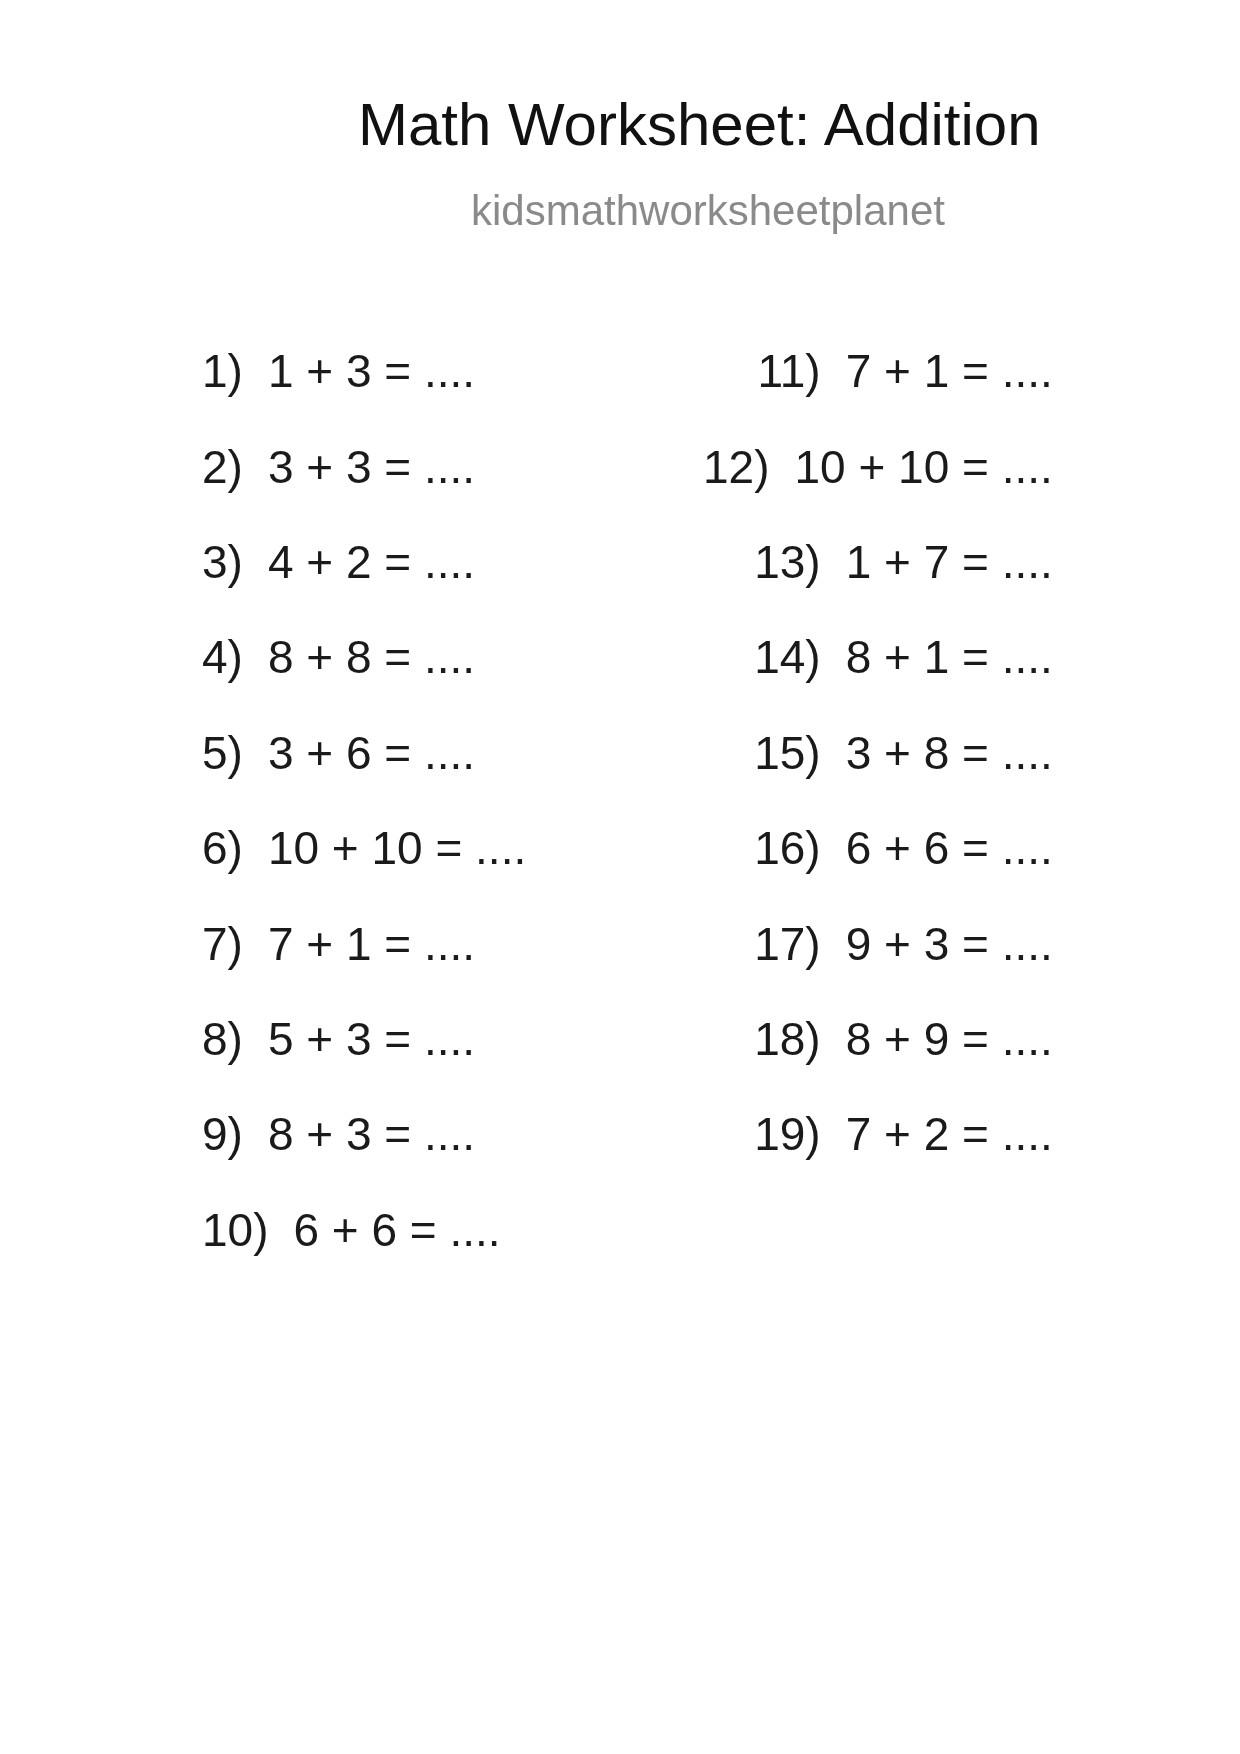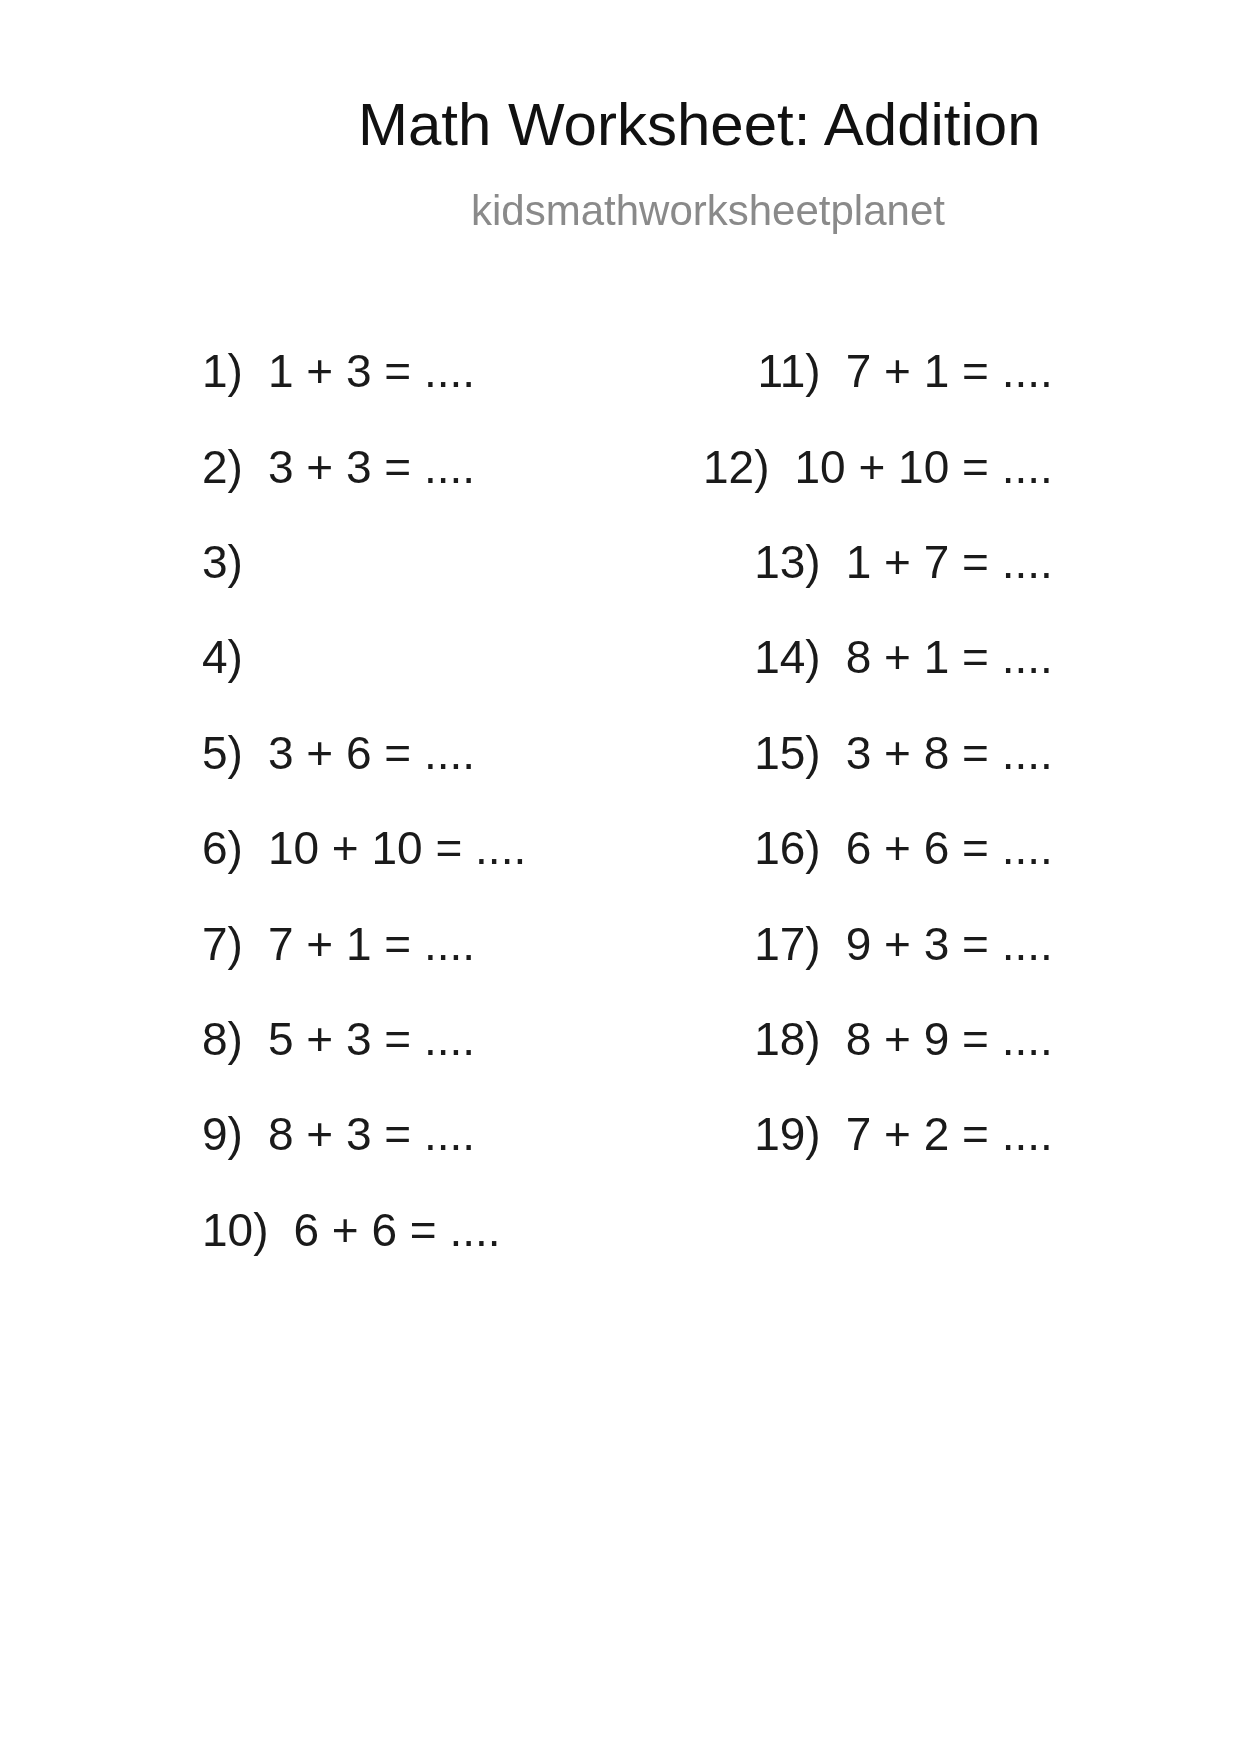--- a/index.html
+++ b/index.html
@@ -80,23 +80,25 @@
     <div class="problem-row">
       <span class="problem-number">1)</span>
       <span class="problem-expression">1 + 3 = ....</span>
     </div>
     <div class="problem-row">
       <span class="problem-number">2)</span>
       <span class="problem-expression">3 + 3 = ....</span>
     </div>
     <div class="problem-row">
       <span class="problem-number">3)</span>
+      <span class="problem-expression">4 + 2 = ....</span>
     </div>
     <div class="problem-row">
       <span class="problem-number">4)</span>
+      <span class="problem-expression">8 + 8 = ....</span>
     </div>
     <div class="problem-row">
       <span class="problem-number">5)</span>
       <span class="problem-expression">3 + 6 = ....</span>
     </div>
     <div class="problem-row">
       <span class="problem-number">6)</span>
       <span class="problem-expression">10 + 10 = ....</span>
     </div>
     <div class="problem-row">

